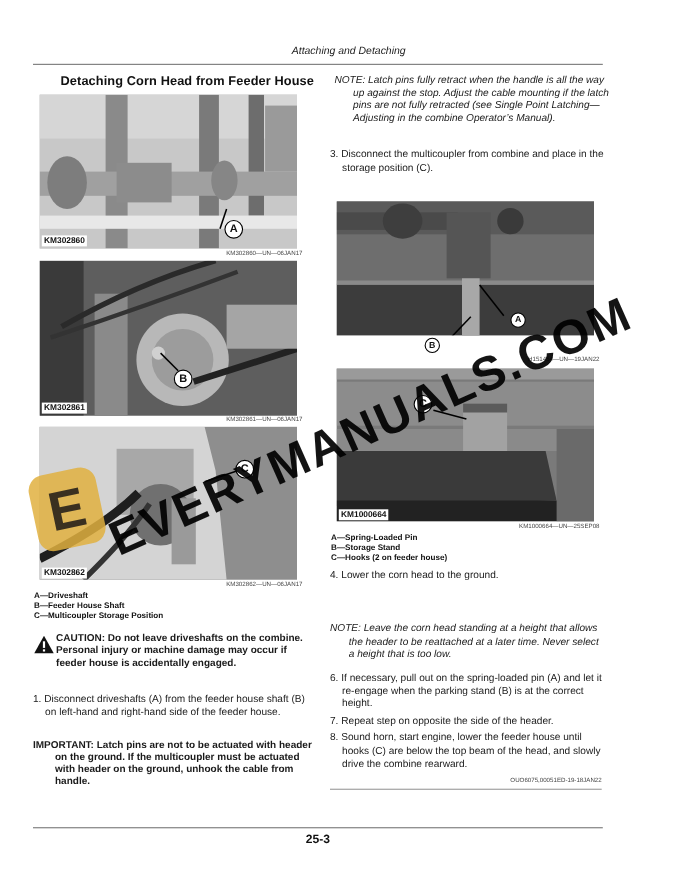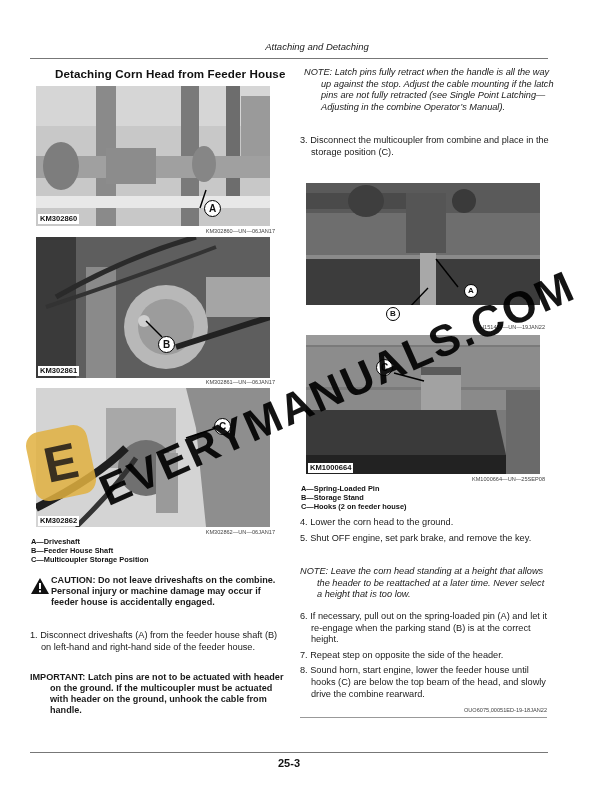--- a/index.html
+++ b/index.html
@@ -164,23 +164,20 @@
 <div class="abs legend" style="left:301px; top:484px;">
   <div>A—Spring-Loaded Pin</div>
   <div>B—Storage Stand</div>
   <div>C—Hooks (2 on feeder house)</div>
 </div>
 
 <div class="abs body" style="left:300px; top:517px; width:250px;">
   <div class="hang" style="margin-bottom:4px;">
     <span>4.</span>&nbsp;<span>Lower the corn head to the ground.</span>
   </div>
-  <div class="hang">
-    <span>5.</span>&nbsp;<span>Shut OFF engine, set park brake, and remove the key.</span>
-  </div>
 </div>
 
 <div class="abs body note" style="left:300px; top:566px; width:250px;">
   <div class="hang-note">NOTE: Leave the corn head standing at a height that allows the header to be reattached at a later time. Never select a height that is too low.</div>
 </div>
 
 <div class="abs body" style="left:300px; top:611px; width:250px;">
   <div class="hang" style="margin-bottom:4px;">
     <span>6.</span>&nbsp;<span>If necessary, pull out on the spring-loaded pin (A) and let it re-engage when the parking stand (B) is at the correct height.</span>
   </div>

